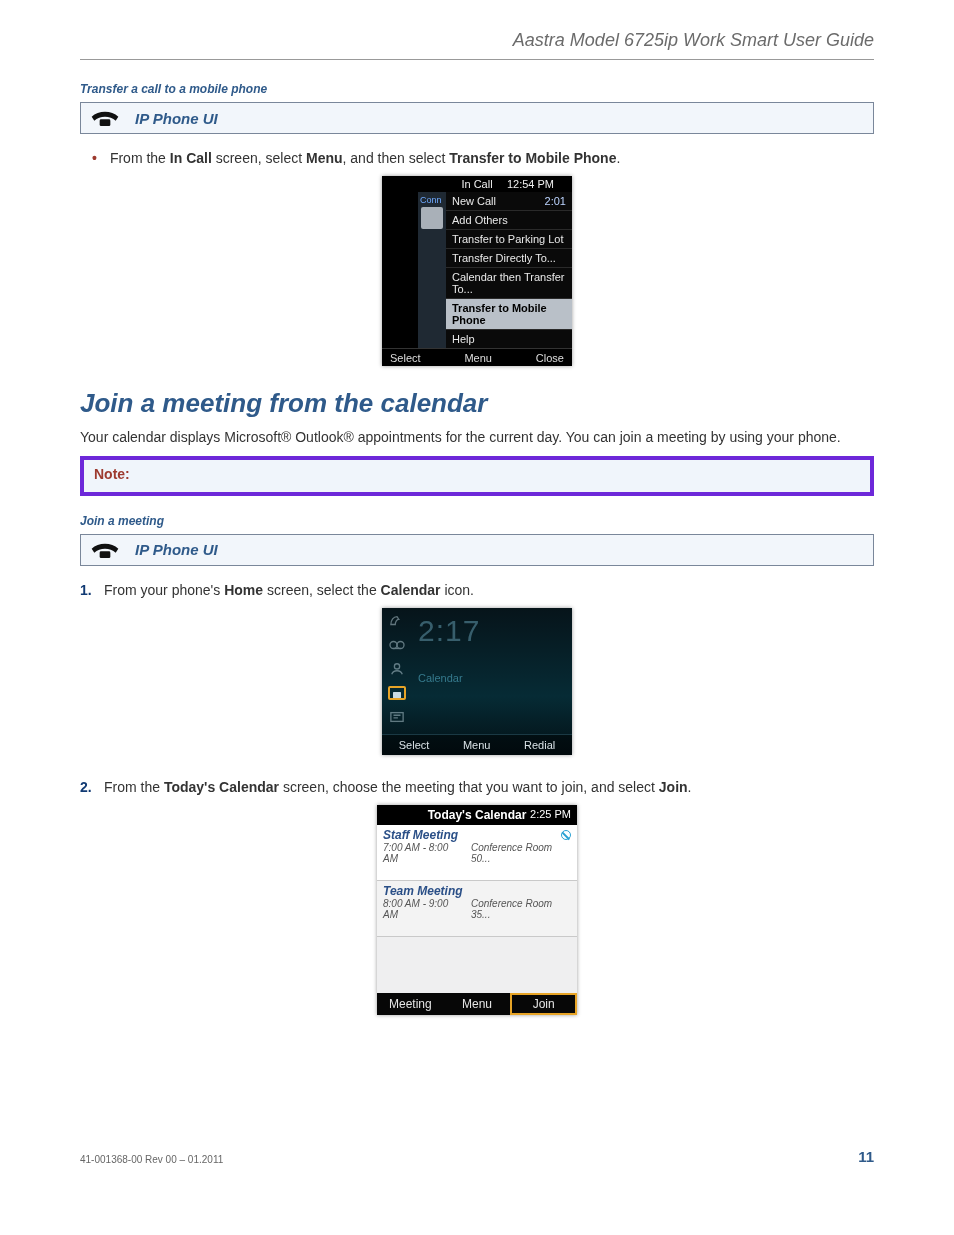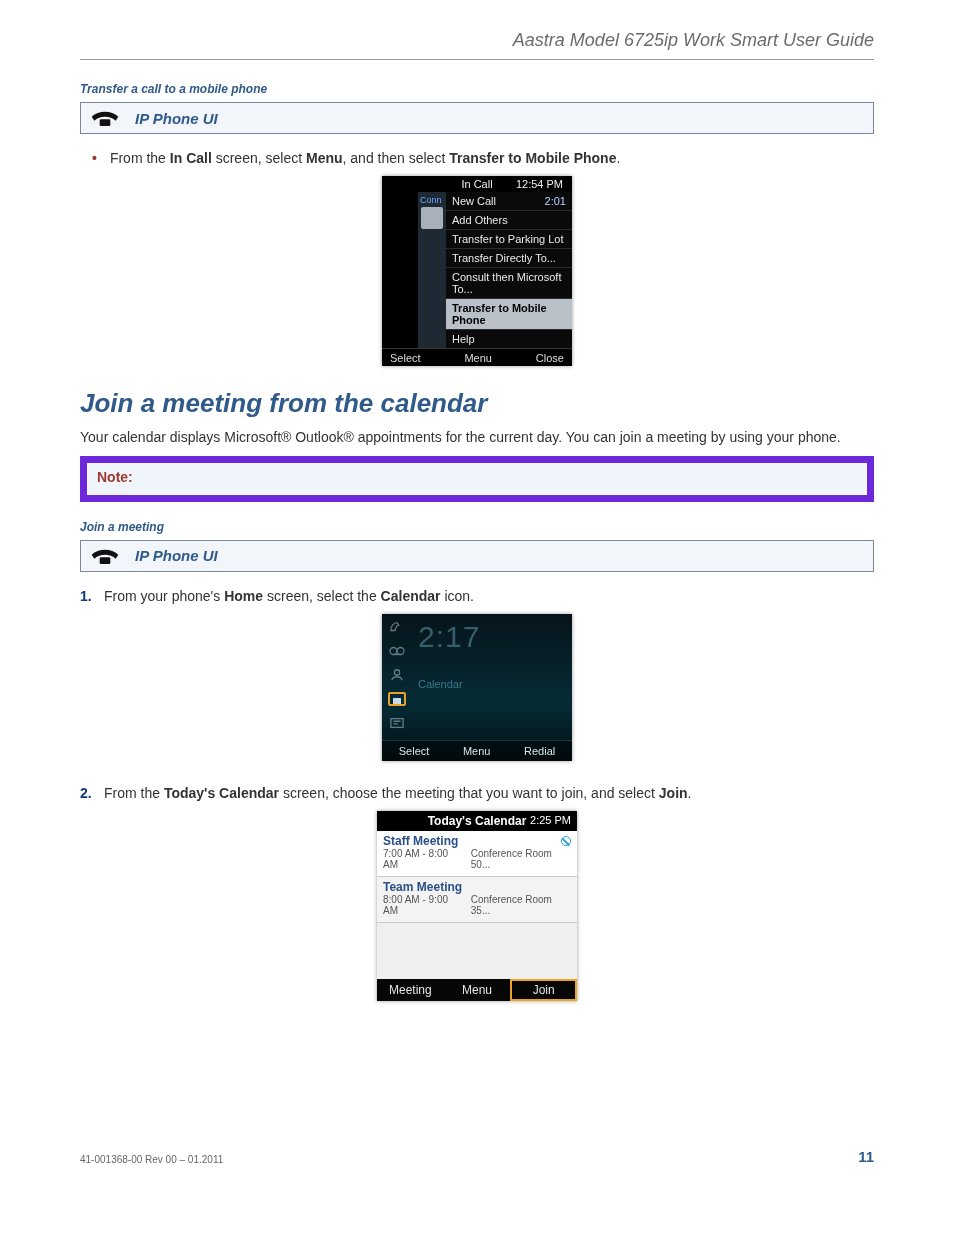--- a/index.html
+++ b/index.html
@@ -71,21 +71,21 @@
     display: inline-block;
     text-align: left;
     color: #e9e9e9;
     font-size: 11px;
     box-shadow: 0 0 4px rgba(0,0,0,0.4);
   }
 
   
   .s1 { width: 190px; background: #000; }
   .s1 .top { display:flex; justify-content:center; position:relative; background:#000; color:#eee; font-size:11px; padding:2px 4px;}
-  .s1 .top .clk { position:absolute; right:9px; }
+  .s1 .top .clk { position:absolute; right:18px; }
   .s1 .mid { display:flex; }
   .s1 .side { width:28px; background:#1f2933; font-size:9px; color:#6fa9ff; padding:3px 2px;margin-left:36px; }
   .s1 .side .ava { width:22px; height:22px; background:#a9b0b8; margin:2px auto; border-radius:2px; }
   .s1 .menu { flex:1; background:#0a0a0a; }
   .s1 .menu .row { display:flex; justify-content:space-between; padding:3px 6px; font-size:11px; border-top:1px solid #2a2a2a;}
   .s1 .menu .row.first { border-top:none;}
   .s1 .menu .row .dur { color:#bcd4ff;}
   .s1 .menu .sel { background:#b9c0c8; color:#000; font-weight:600; }
   .s1 .bot { display:flex; justify-content:space-between; background:#000; color:#ddd; font-size:11px; padding:3px 8px 2px 8px; border-top:1px solid #333;}
 
@@ -100,37 +100,37 @@
   .s2 .main2 { flex:1; padding:6px 6px; color:#3f6a78; }
   .s2 .time { font-size:30px; font-weight:300; color:#375e6c; letter-spacing:1px;}
   .s2 .callbl { color:#35798c; font-size:11px; margin-top:24px;}
   .s2 .bot { display:flex; justify-content:space-around; color:#d9e2e6; font-size:11px; padding:4px 0; background:rgba(0,0,0,.4); border-top:1px solid #1a3944;}
 
   
   .s3 { width:200px; background:#000; }
   .s3 .top3 { display:flex; justify-content:center; position:relative; color:#fff; font-weight:600; font-size:12px; padding:3px 4px;}
   .s3 .top3 .clk { position:absolute; right:6px; font-weight:400; font-size:11px;}
   .s3 .list { background:#f3f3f3; color:#333; }
-  .s3 .item { padding:3px 6px 6px 6px; border-bottom:1px solid #c9c9c9;}
+  .s3 .item { padding:3px 6px 16px 6px; border-bottom:1px solid #c9c9c9;font-style:italic;}
   .s3 .item.sel { background:#fff; }
   .s3 .item .t { color:#2a4f87; font-weight:600; font-size:12px; display:flex; justify-content:space-between; align-items:center;}
   .s3 .item .t .flag { width:10px; height:10px; border:1.5px solid #2aa1d3; border-radius:50%; position:relative;}
   .s3 .item .t .flag::after{content:""; position:absolute; width:10px; height:1.5px; background:#2aa1d3; top:4px; left:-1px; transform:rotate(45deg);}
   .s3 .item .d { font-size:10px; color:#555; display:flex; gap:8px;}
   .s3 .blank { height:56px; background:#efeff0;}
   .s3 .bot3 { display:flex; color:#e4e4e4; font-size:12px; background:#070707; }
   .s3 .bot3 .sk { flex:1; text-align:center; padding:4px 0;}
   .s3 .bot3 .join { outline:2px solid #e7a427; outline-offset:-2px;}
 
   .h1 {
     color:#2f5a8a; font-style:italic; font-weight:700; font-size:26px;
     margin: 6px 0 8px 0;
   }
   .note {
-    background:#f0f5fb; border:7px solid #6d28d9; padding:6px 28px 10px 10px; margin:8px 0 18px 0;
+    background:#f0f5fb; border:4px solid #6d28d9; padding:6px 28px 10px 10px; margin:8px 0 18px 0;
     font-size:14px;
   }
   .note .nt { color:#9d3a2f; font-weight:700; }
   .note .nb { color:#113a73; }
   .note .nb .b { color:#113a73;}
 
   .footer {
     position:absolute; bottom:70px; left:80px; right:80px;
     display:flex; justify-content:space-between; align-items:flex-end;
     font-size:10px; color:#666;
@@ -179,21 +179,21 @@
           <div class="row">
               <span>Add Others</span>
             </div>
           <div class="row">
               <span>Transfer to Parking Lot</span>
             </div>
           <div class="row">
               <span>Transfer Directly To...</span>
             </div>
           <div class="row">
-              <span>Consult then Microsoft To...</span>
+              <span>Calendar then Transfer To...</span>
             </div>
           <div class="row sel">
               <span>Transfer to Mobile Phone</span>
             </div>
           <div class="row">
               <span>Help</span>
             </div>
         </div>
       </div>
       <div class="bot">

